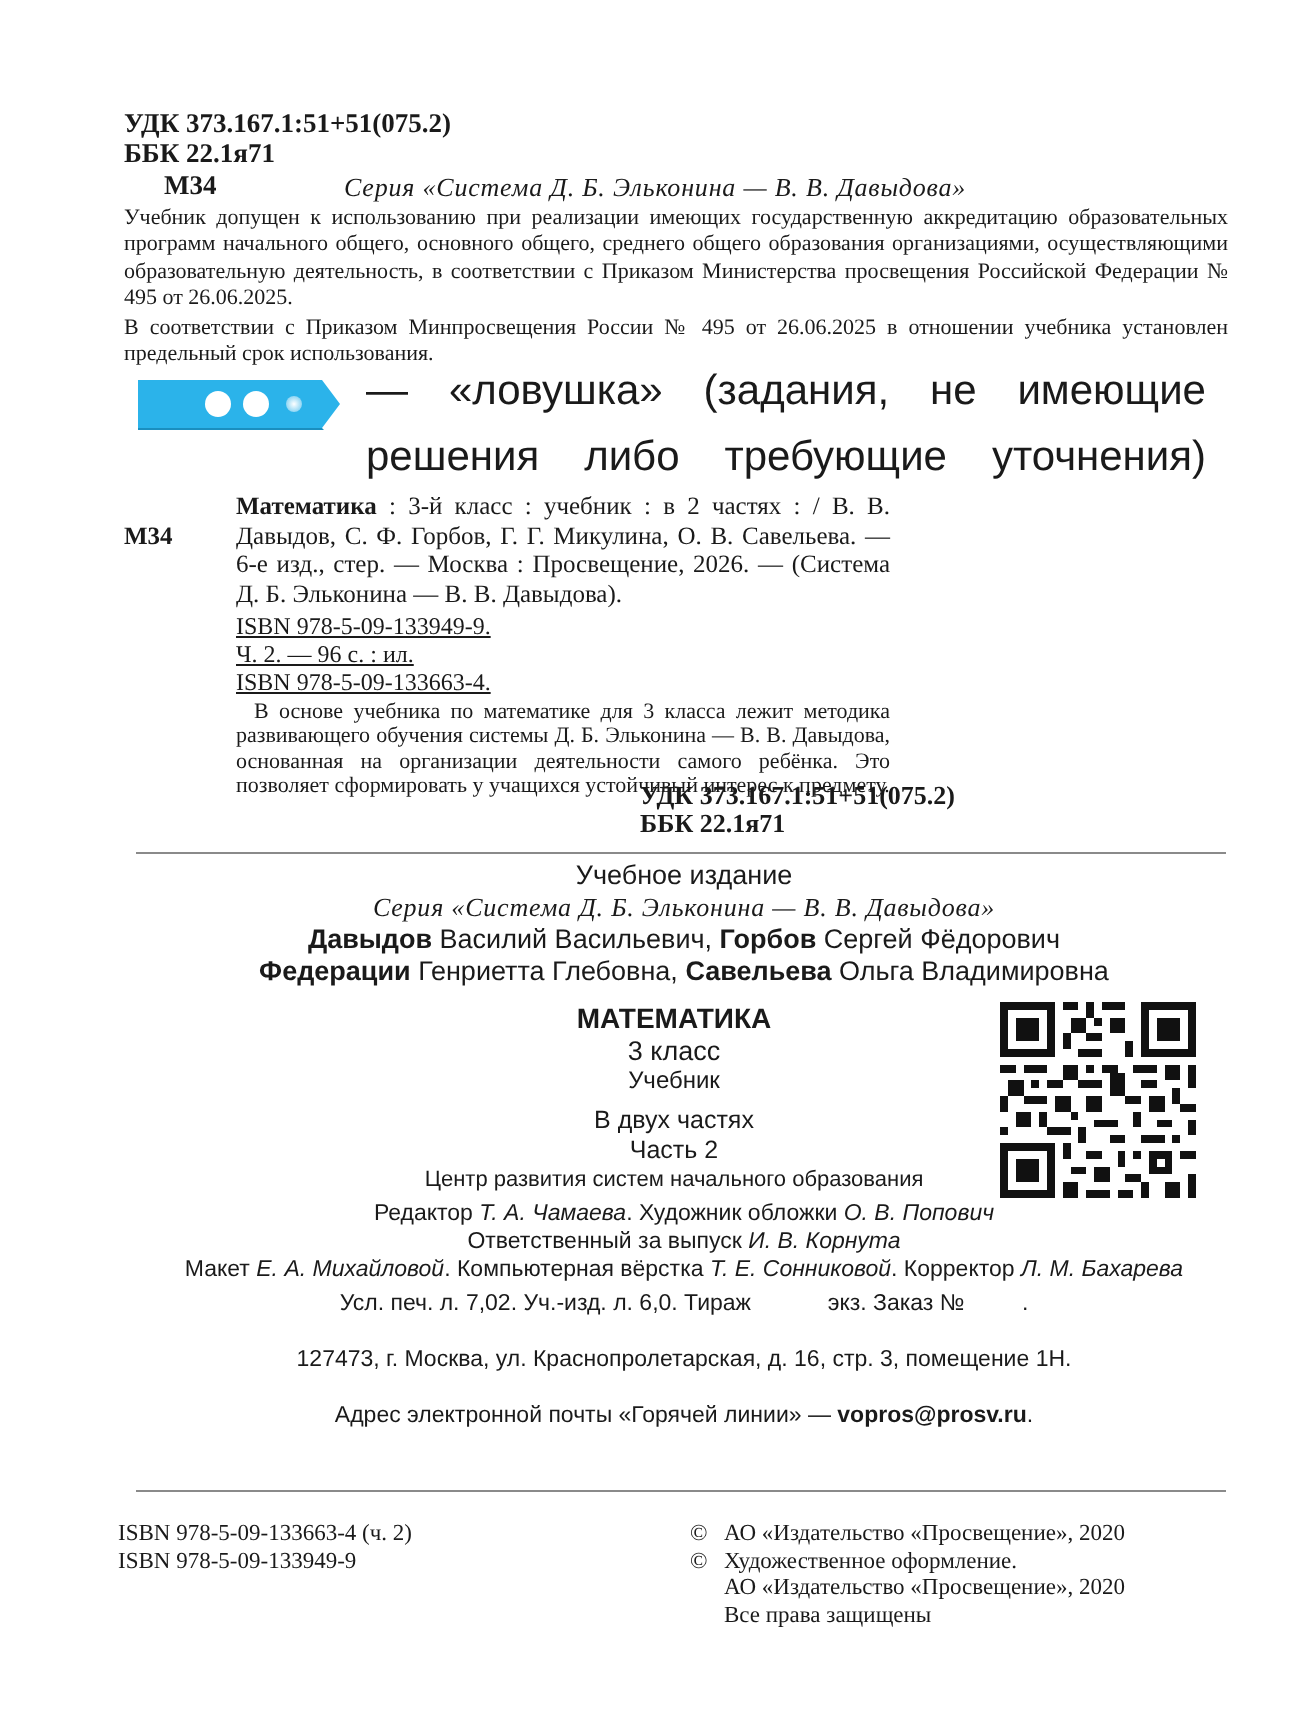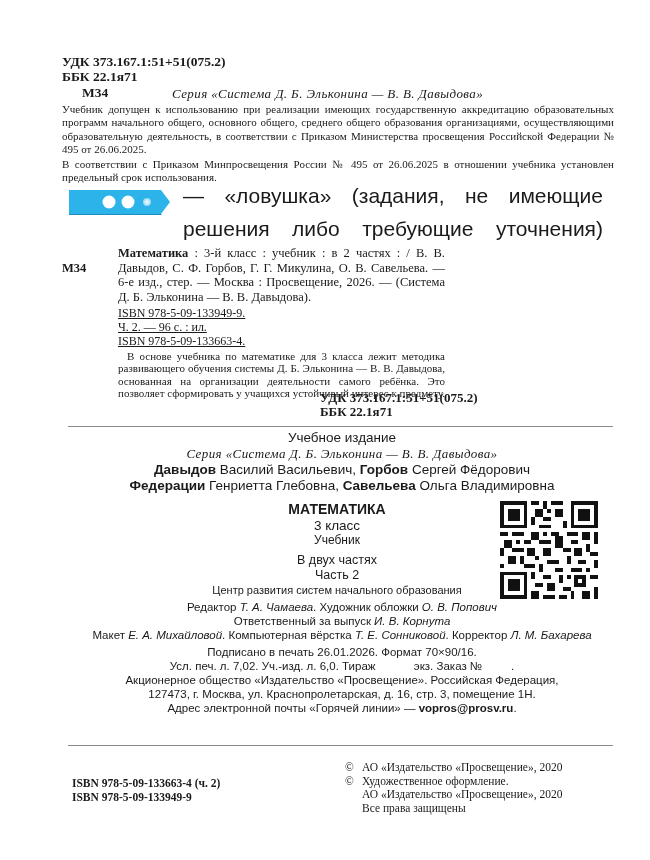--- a/index.html
+++ b/index.html
@@ -34,21 +34,21 @@
   .parts { top: 553px; font-size: 12.5px; }
   .part { top: 568px; font-size: 12.5px; }
   .center-name { top: 584px; font-size: 11px; }
   .credits { top: 600px; font-size: 11.5px; line-height: 14px; }
   .credits i { font-style: italic; }
   .print-info { top: 645px; font-size: 11.5px; line-height: 14px; }
   .publisher { top: 673px; font-size: 11.5px; line-height: 14px; }
   .hotline { top: 702px; font-size: 11.5px; }
   .hotline b { font-weight: bold; }
   .qr { left: 500px; top: 501px; width: 98px; height: 98px; }
-  .isbn-bottom { left: 72px; top: 761px; font-size: 11.5px; line-height: 13.5px; font-weight: bold; margin-top: 16px; }
+  .isbn-bottom { left: 59px; top: 761px; font-size: 11.5px; line-height: 13.5px; font-weight: normal; }
   .copyright { left: 345px; top: 761px; font-size: 11.5px; line-height: 13.5px; }
   .copyright .c-row { display: flex; }
   .copyright .c-sym { width: 17px; }
 </style>
 </head>
 <body>
 
 <div class="abs udk-top serif">
   <div>УДК 373.167.1:51+51(075.2)</div>
   <div>ББК 22.1я71</div>
@@ -129,26 +129,24 @@
   </svg>
 </div>
 
 <div class="abs center-block credits sans">
   <div><span>Редактор </span><i>Т. А. Чамаева</i><span>. Художник обложки </span><i>О. В. Попович</i></div>
   <div><span>Ответственный за выпуск </span><i>И. В. Корнута</i></div>
   <div><span>Макет </span><i>Е. А. Михайловой</i><span>. Компьютерная вёрстка </span><i>Т. Е. Сонниковой</i><span>. Корректор </span><i>Л. М. Бахарева</i></div>
 </div>
 
 <div class="abs center-block print-info sans">
-  <div>Подписано в печать 26.01.2026. Формат 70×90/16.</div>
   <div style="white-space:pre;">Усл. печ. л. 7,02. Уч.-изд. л. 6,0. Тираж            экз. Заказ №         .</div>
 </div>
 
 <div class="abs center-block publisher sans">
-  <div>Акционерное общество «Издательство «Просвещение». Российская Федерация,</div>
   <div>127473, г. Москва, ул. Краснопролетарская, д. 16, стр. 3, помещение 1Н.</div>
 </div>
 
 <div class="abs center-block hotline sans"><span>Адрес электронной почты «Горячей линии» — </span><b>vopros@prosv.ru</b><span>.</span></div>
 
 <div class="abs hr" style="top:745px;"></div>
 
 <div class="abs isbn-bottom serif">
   <div>ISBN 978-5-09-133663-4 (ч. 2)</div>
   <div>ISBN 978-5-09-133949-9</div>

